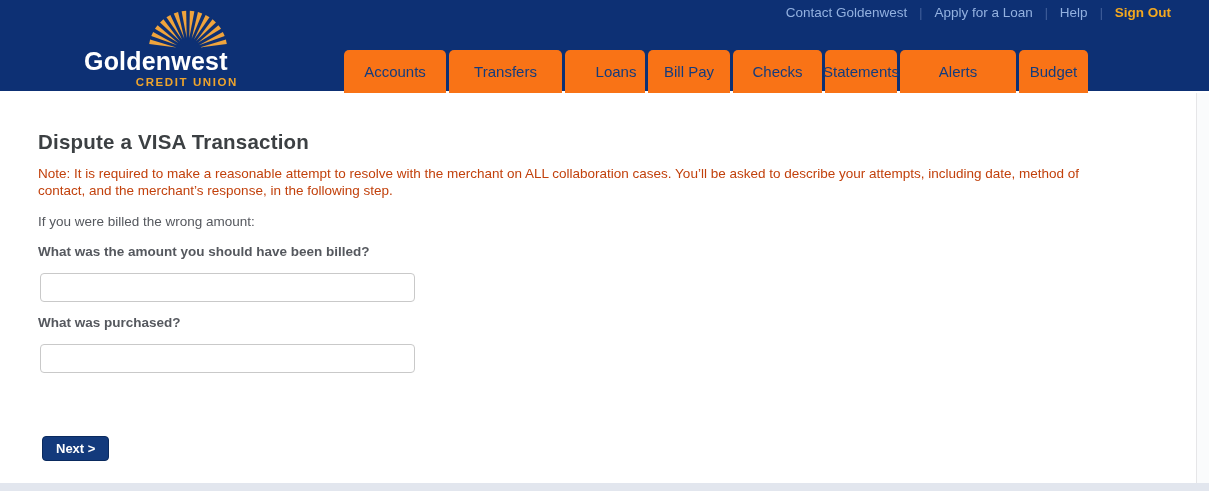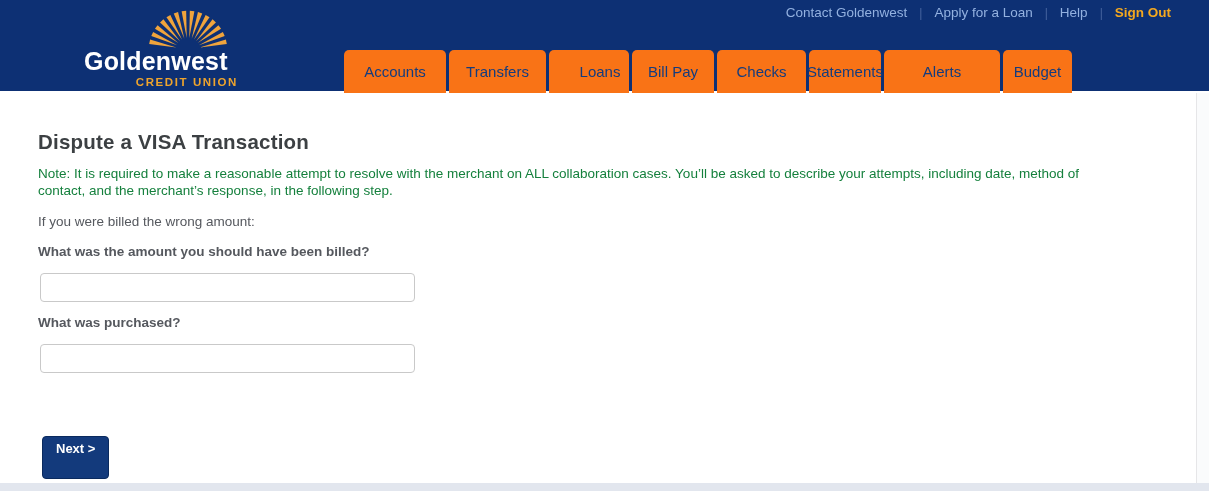--- a/index.html
+++ b/index.html
@@ -47,21 +47,21 @@
   .tabs {
     position: absolute; left: 344px; top: 50px;
     display: flex; gap: 3px; z-index: 2;
   }
   .tab {
     height: 43px; background: #f97316; color: #143c7e;
     font-size: 15px; display: flex; align-items: center; justify-content: center;
     border-radius: 5px 5px 0 0; cursor: pointer; white-space: nowrap;
   }
   .tab:nth-child(1) { width: 102px; }
-  .tab:nth-child(2) { width: 97px; }
+  .tab:nth-child(2) { width: 113px; }
   .tab:nth-child(3) { width: 80px; padding-left: 22px; }
   .tab:nth-child(4) { width: 82px; }
   .tab:nth-child(5) { width: 89px; }
   .tab:nth-child(6) { width: 72px; }
   .tab:nth-child(7) { width: 116px; }
   .tab:nth-child(8) { width: 69px; }
 
   .subnav-strip {
     position: absolute; left: 344px; top: 93px;
     width: 852px; height: 10px; background: #edf3fb;
@@ -72,39 +72,39 @@
     position: absolute; top: 93px; left: 0;
     width: 1196px; height: 390px;
     background: #ffffff;
     padding: 37px 0 0 38px;
   }
   .page-title {
     font-size: 20.5px; font-weight: bold; color: #3c4043;
     margin: 0 0 11px 0; letter-spacing: 0.2px;
   }
   .note {
-    font-size: 13.5px; color: #15803d; line-height: 17px;
+    font-size: 13.5px; color: #c2410c; line-height: 17px;
     width: 1090px; margin: 0 0 15px 0;
   }
   .intro { font-size: 13.5px; color: #55585e; margin: 0 0 15px 0; line-height: 15px; }
   .field-label { font-size: 13.5px; color: #55585e; margin: 0 0 14px 0; line-height: 15px; font-weight: bold; }
   .text-input {
     display: block; width: 375px; height: 29px;
     border: 1px solid #c9c9c9; border-radius: 4px;
     margin: 0 0 13px 2px; padding: 0 8px;
     font-size: 13.5px; color: #333; outline: none;
     background: #ffffff;
   }
   .btn-next {
     display: inline-block; margin: 32px 0 0 4px;
     background: #133a7c; color: #ffffff;
     border: 1px solid #0a2a5e; border-radius: 4px;
     font-family: "Liberation Sans", sans-serif;
     font-size: 13px; font-weight: bold;
-    padding: 4px 13px 22px 13px; cursor: pointer;
+    padding: 4px 13px 4px 13px; cursor: pointer;
   }
 
   
   .scroll-track {
     position: absolute; top: 93px; right: 0;
     width: 13px; height: 390px;
     background: #fafbfc; border-left: 1px solid #e6e6e8;
   }
   .bottom-strip {
     position: absolute; left: 0; bottom: 0;

